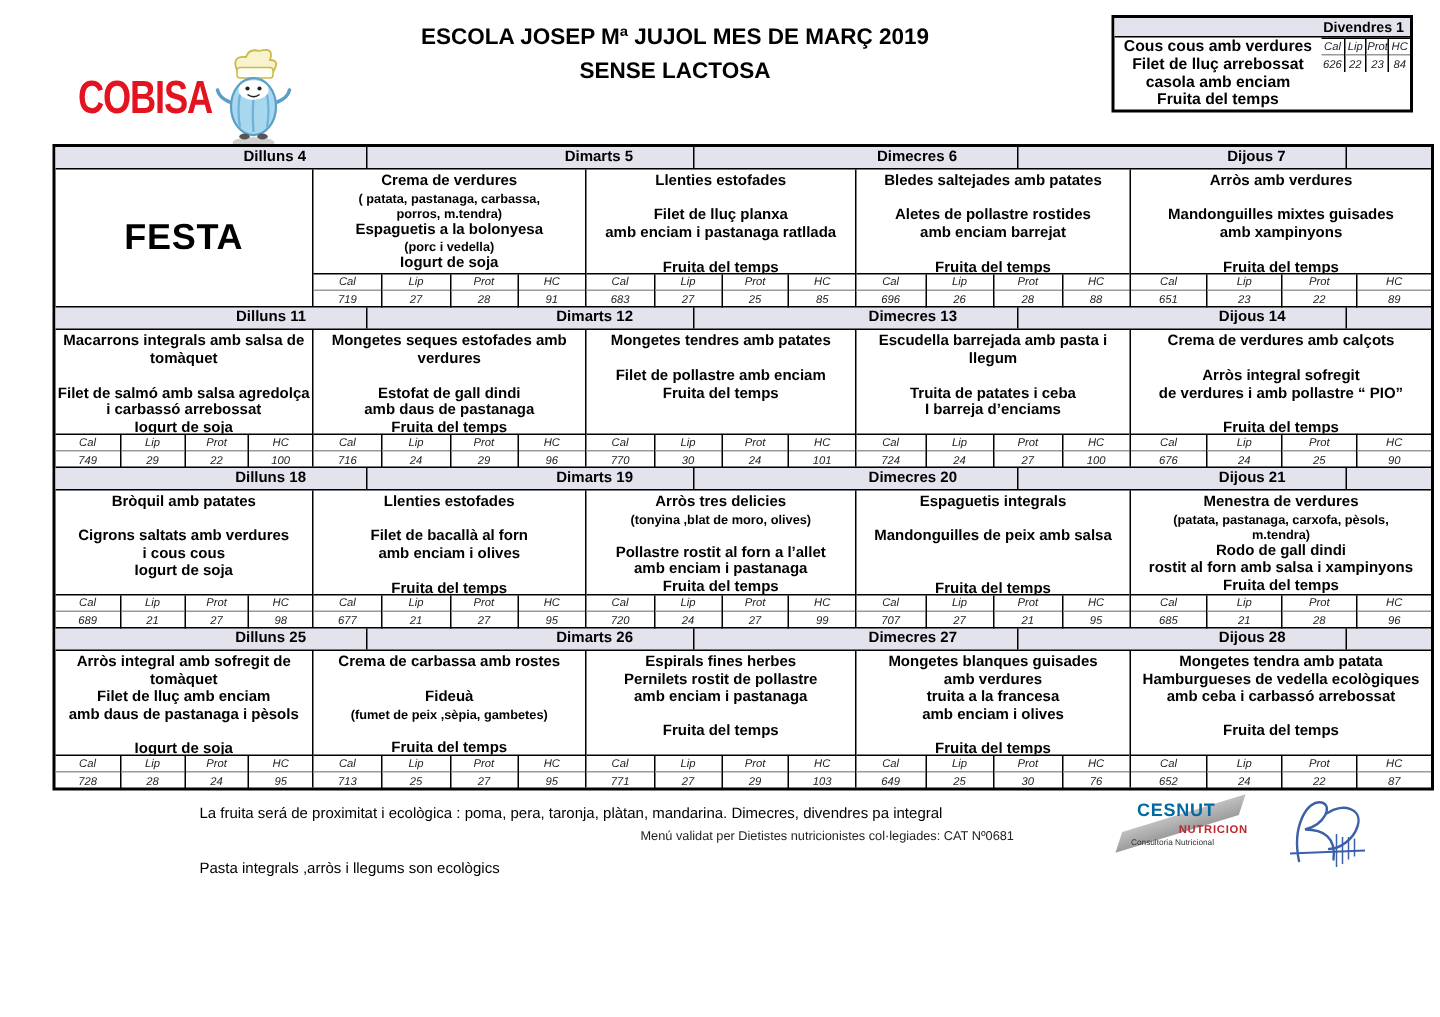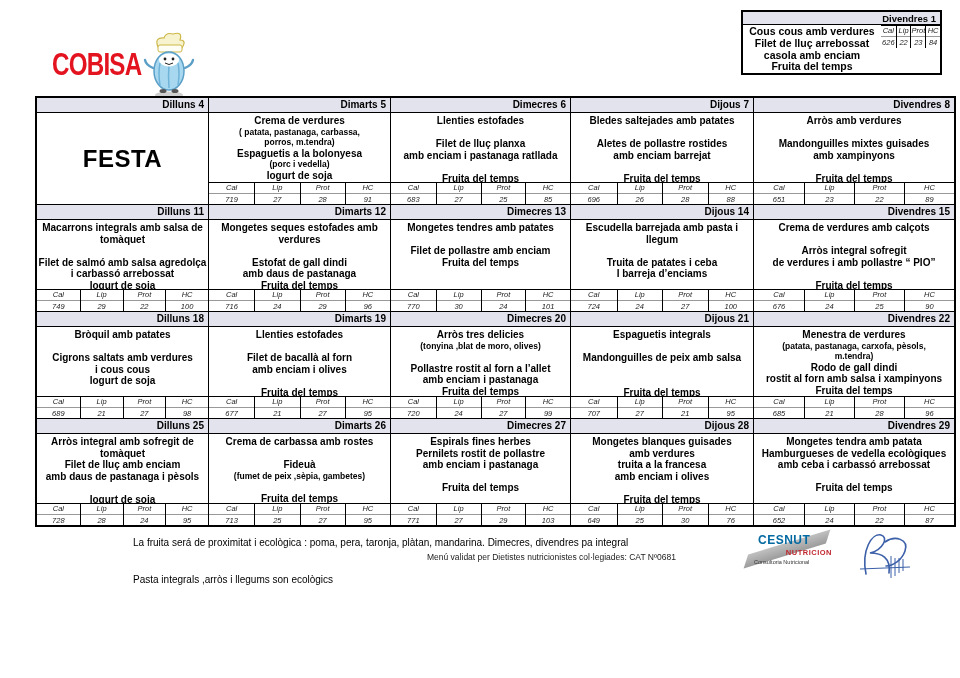--- a/index.html
+++ b/index.html
@@ -37,21 +37,21 @@
   
   .intro-box{position:absolute;left:741px;top:10px;width:201px;border:2px solid #000;background:#fff;
              display:flex;flex-direction:column;}
   .intro-box .day-header{border-bottom:1px solid #000;height:13px;font-size:9.5px;}
   .intro-box .day-lines{padding-top:1px;}
   .intro-box .menu-line{font-size:10.5px;line-height:11.8px;}
 
   
   .menu-table{position:absolute;left:35px;top:96px;width:921px;border:2px solid #000;background:#fff;}
   .hdr-row,.content-row{display:grid;grid-template-columns:171px 182px 180px 183px 201px;}
-  .hdr-row{background:#e3e3ed;border-bottom:1px solid #000;}
+  .hdr-row{background:#e3e3ed;border-bottom:1px solid #000;gap:36px;}
   .hdr-row + .hdr-row, .content-row + .hdr-row{border-top:1px solid #000;}
   .hdr-row .day-header{border-left:1px solid #000;background:transparent;}
   .hdr-row .day-header:first-child{border-left:none;}
   .content-row .day-cell{border-left:1px solid #000;display:flex;flex-direction:column;height:91px;}
   .content-row .day-cell:first-child{border-left:none;}
 
   
   .note1{position:absolute;left:133px;top:537px;font-size:10px;}
   .note2{position:absolute;left:427px;top:552px;font-size:8.5px;color:#222;}
   .note3{position:absolute;left:133px;top:574px;font-size:10px;}
@@ -88,20 +88,24 @@
       <path d="M37 31 Q39 41 37 53" fill="none" stroke="#6fb3d8" stroke-width="1.5"></path>
       <ellipse cx="28" cy="28" rx="10" ry="6.5" fill="#ffffff"></ellipse>
       <circle cx="24" cy="27" r="1.4" fill="#222"></circle>
       <circle cx="32" cy="27" r="1.4" fill="#222"></circle>
       <path d="M24 31 Q28 34 32 31" fill="none" stroke="#222" stroke-width="1"></path>
       <ellipse cx="22" cy="59" rx="3.5" ry="2" fill="#555"></ellipse>
       <ellipse cx="34" cy="59" rx="3.5" ry="2" fill="#555"></ellipse>
     </svg>
   </div>
 
+  <div class="title">
+    <div class="t1">ESCOLA JOSEP Mª  JUJOL MES DE MARÇ 2019</div>
+    <div class="t2">SENSE LACTOSA</div>
+  </div>
 
   <div class="intro-box">
     <div class="day-header">Divendres 1</div>
     <div class="day-cell" id="intro-cell" style="display:flex;flex-direction:row;flex:1;">
         <div class="day-lines">
           <div class="menu-line">Cous cous amb verdures</div>
           <div class="menu-line">Filet de lluç arrebossat</div>
           <div class="menu-line">casola amb enciam</div>
           <div class="menu-line">Fruita del temps</div>
         </div>

